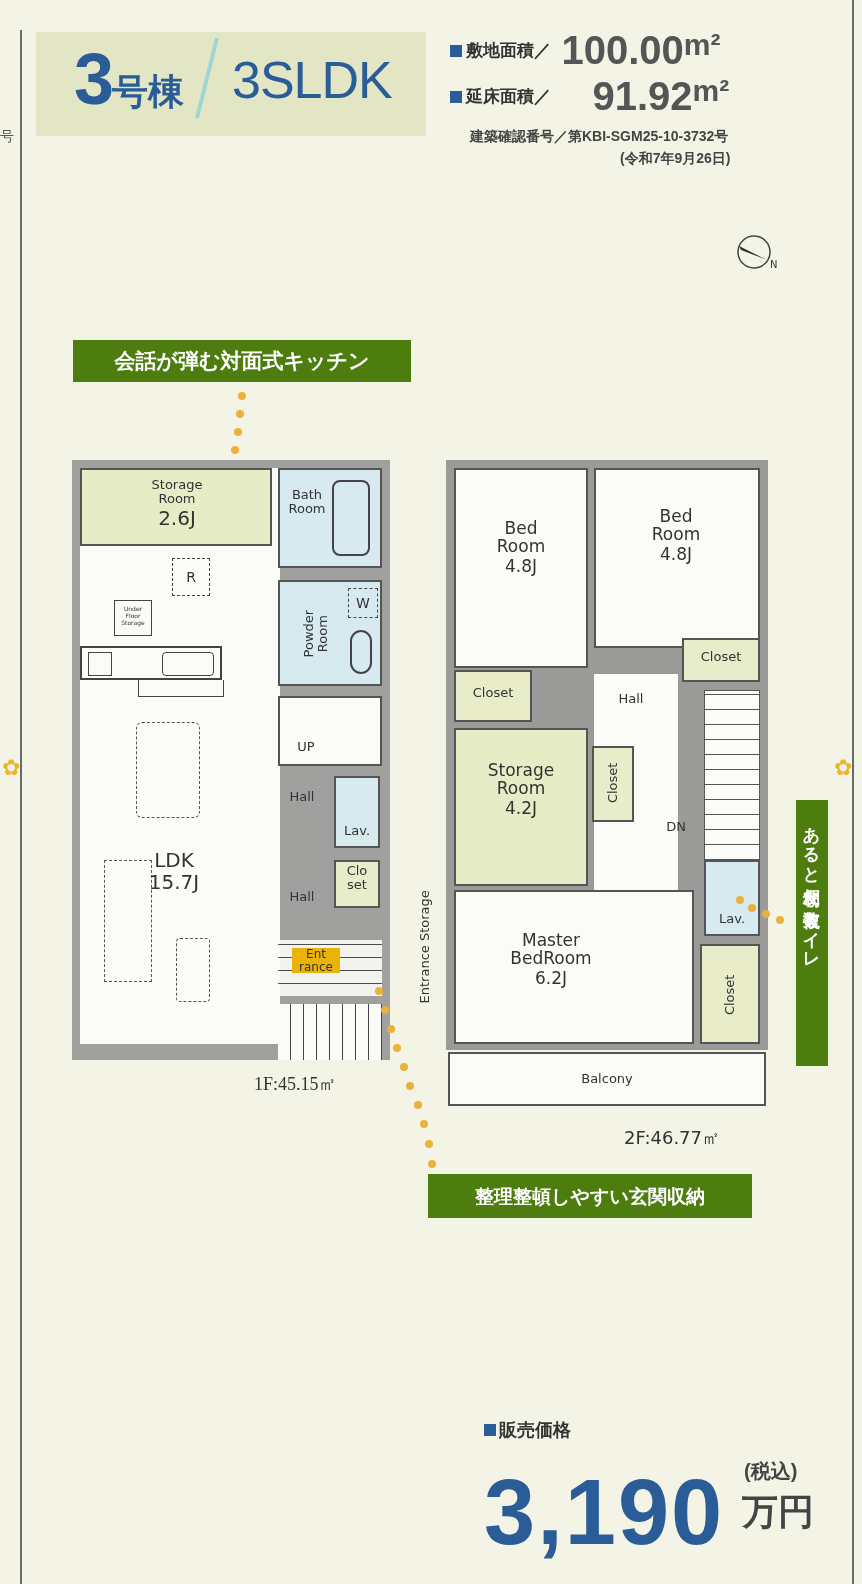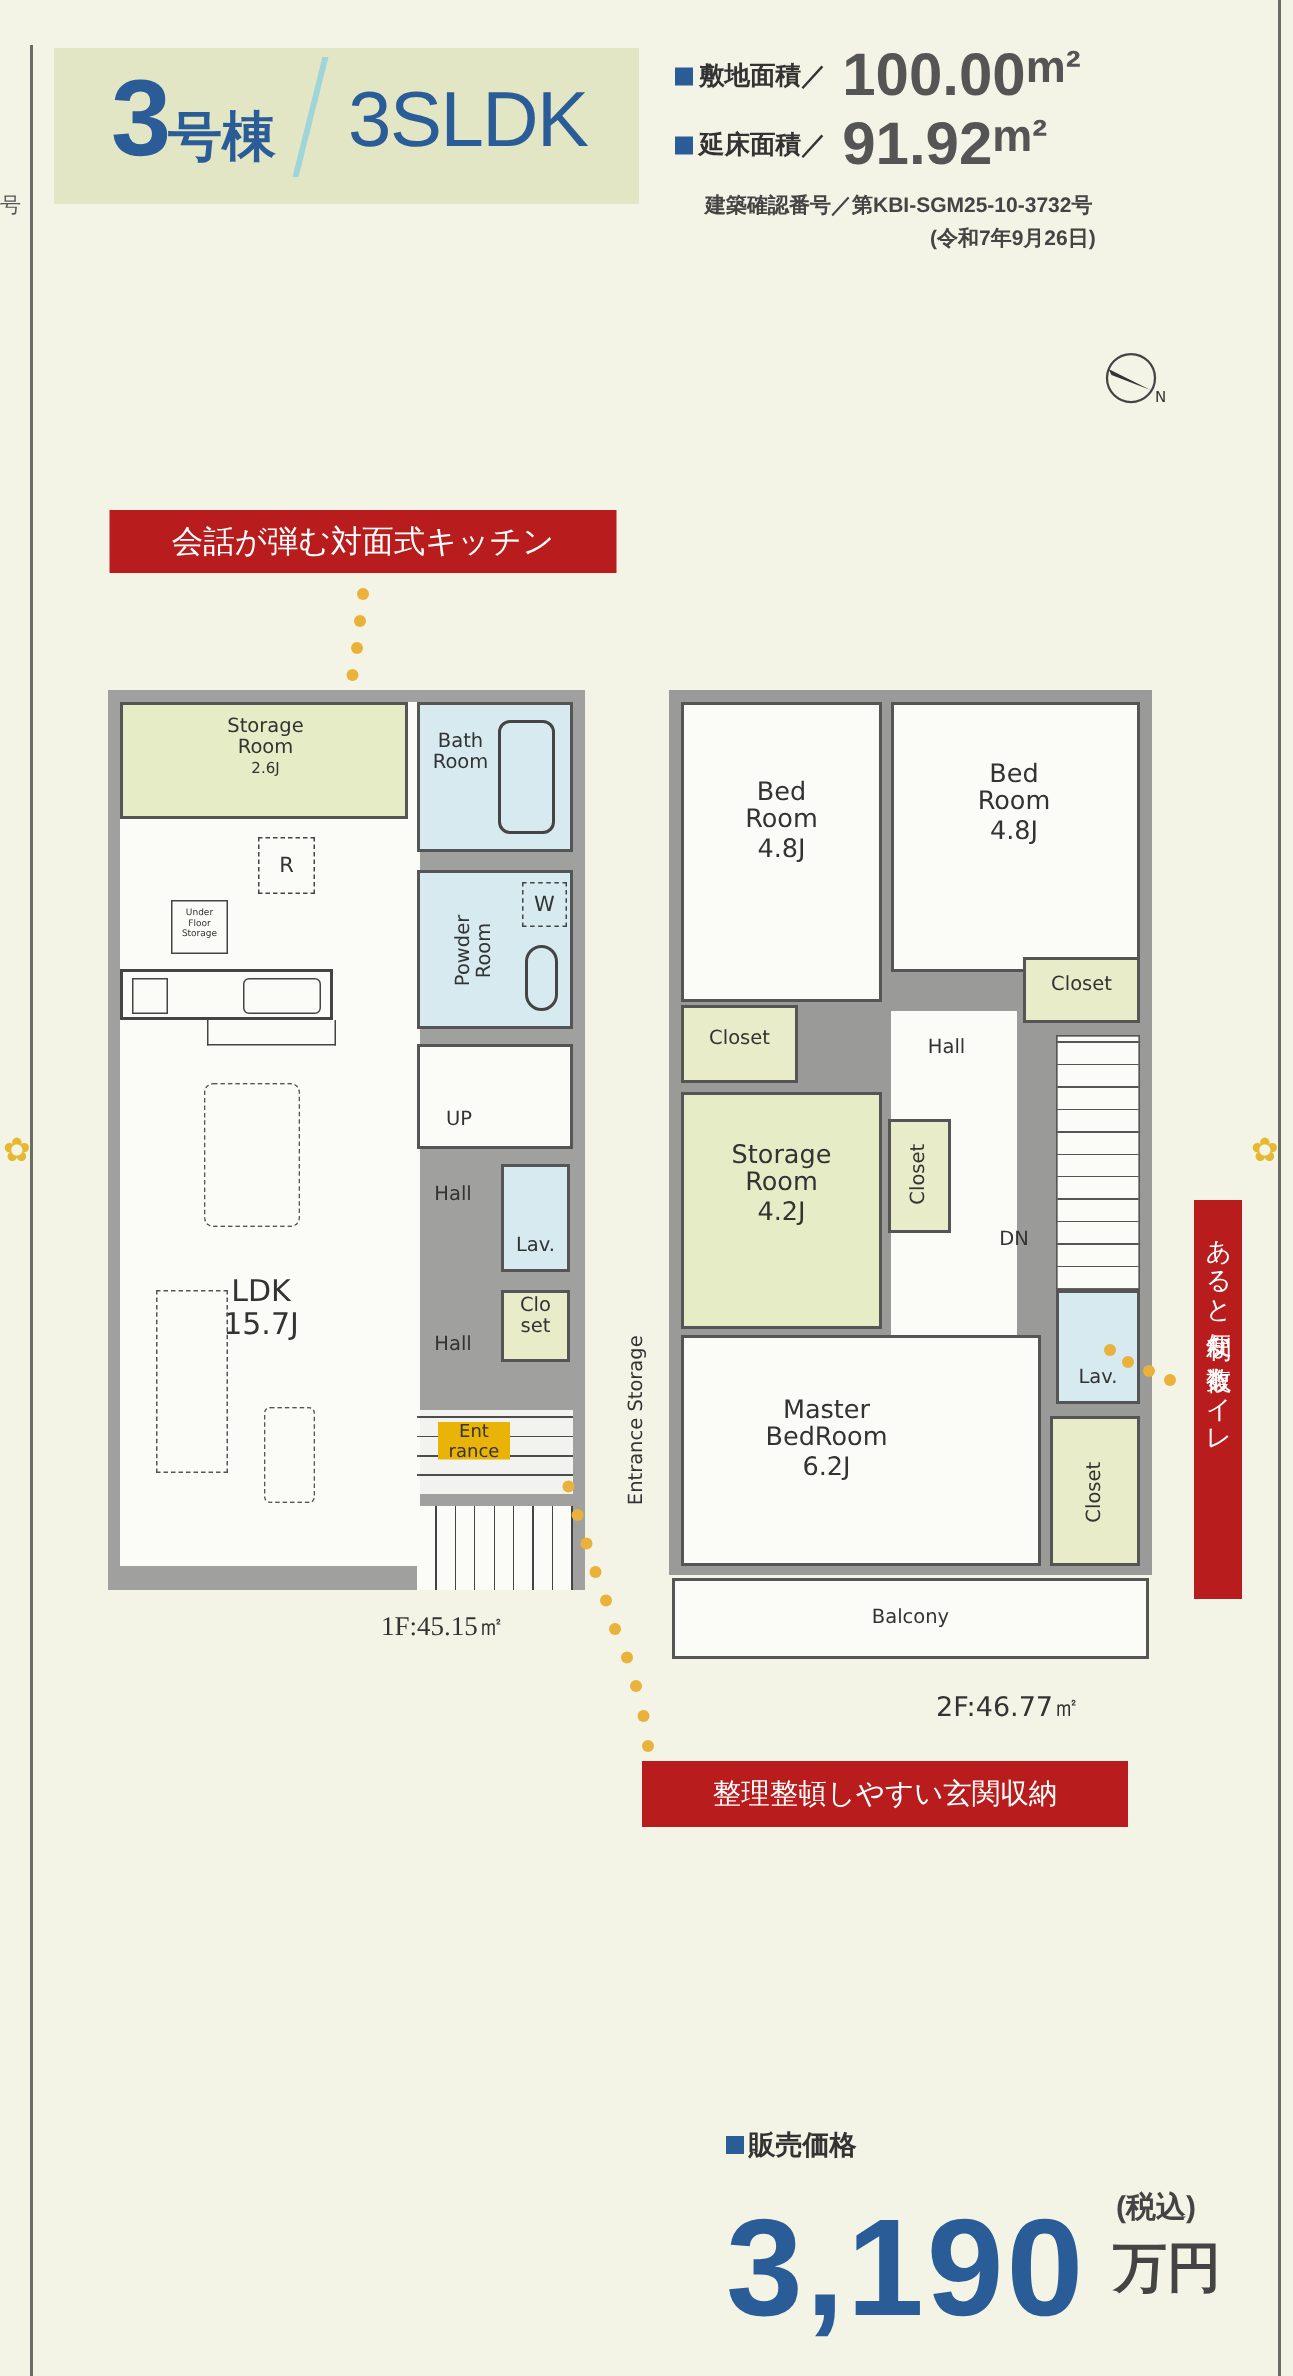--- a/index.html
+++ b/index.html
@@ -11,21 +11,21 @@
   .bldg .num{font-size:72px;font-weight:bold;letter-spacing:-2px;}
   .bldg .suf{font-size:36px;font-weight:bold;}
   .slash{left:205px;top:38px;width:4px;height:80px;background:#9ed6d8;transform:skewX(-14deg);}
   .layout{left:232px;top:50px;font-family:"Liberation Sans",sans-serif;font-size:52px;color:#2a5c98;letter-spacing:-1px;}
   .spec{font-family:"Liberation Sans",sans-serif;color:#333;}
   .spec .sq{display:inline-block;width:12px;height:12px;background:#2a5c98;margin-right:4px;vertical-align:middle;}
   .spec .lbl{font-size:17px;font-weight:bold;vertical-align:middle;}
   .spec .val{font-size:40px;font-weight:bold;color:#555;vertical-align:middle;}
   .spec .unit{font-size:30px;font-weight:bold;color:#555;}
   .cert{font-family:"Liberation Sans",sans-serif;font-size:14px;font-weight:bold;color:#444;}
-  .callout{position:absolute;background:#b91c1c;color:#fff;font-weight:normal;font-family:"DejaVu Sans",sans-serif;}
+  .callout{position:absolute;background:#4d7c0f;color:#fff;font-weight:bold;font-family:"DejaVu Sans",sans-serif;}
   .dot{position:absolute;width:8px;height:8px;border-radius:50%;background:#eab23a;}
   .wall{position:absolute;background:#9a9a98;}
   .room{position:absolute;border:2px solid #555;box-sizing:border-box;}
   .room-lbl{position:absolute;text-align:center;font-family:"DejaVu Sans",sans-serif;color:#333;line-height:1.05;}
   .storage{background:#e6ecc6;}
   .wet{background:#d6eaf0;}
   .closet{background:#e8ecc8;}
   .floor{background:#fbfbf7;}
   .lotus{position:absolute;color:#e5b830;font-size:22px;}
   .price-lbl{font-family:"Liberation Sans",sans-serif;font-size:18px;font-weight:bold;color:#333;}
@@ -49,21 +49,21 @@
 </div>
 <div class="abs slash"></div>
 <div class="abs layout">3SLDK</div>
 
 <div class="abs spec" style="left:450px;top:28px;">
   <span class="sq"></span><span class="lbl">敷地面積／</span>
   <span class="val" style="margin-left:6px;">100.00</span><span class="unit">m²</span>
 </div>
 <div class="abs spec" style="left:450px;top:74px;">
   <span class="sq"></span><span class="lbl">延床面積／</span>
-  <span class="val" style="margin-left:6px;">91.92</span><span class="unit">m²</span>
+  <span class="val" style="margin-left:37px;">91.92</span><span class="unit">m²</span>
 </div>
 <div class="abs cert" style="left:470px;top:128px;">建築確認番号／第KBI-SGM25-10-3732号</div>
 <div class="abs cert" style="left:620px;top:150px;">(令和7年9月26日)</div>
 
 <div class="abs" style="left:734px;top:232px;width:40px;height:40px;">
   <svg width="48" height="46" viewBox="0 0 48 46">
     <circle cx="20" cy="20" r="16" fill="none" stroke="#444" stroke-width="1.5"></circle>
     <polygon points="5,14 33,28 7,18" fill="#333"></polygon>
     <text x="36" y="36" font-size="10" fill="#333" font-family="DejaVu Sans">N</text>
   </svg>
@@ -76,21 +76,21 @@
 <div class="dot" style="left:231px;top:446px;"></div>
 
 <div class="abs" style="left:72px;top:460px;width:318px;height:600px;">
 
   <div class="wall" style="left:0;top:0;width:318px;height:600px;background:#a0a09e;"></div>
   <div class="abs floor" style="left:8px;top:8px;width:200px;height:576px;"></div>
 
   <div class="room storage" style="left:8px;top:8px;width:192px;height:78px;"></div>
   <div class="room-lbl" style="left:60px;top:18px;width:90px;font-size:13px;white-space:pre;">Storage
 Room</div>
-  <div class="room-lbl" style="left:60px;top:48px;width:90px;font-size:10px;">2.6J</div>
+  <div class="room-lbl" style="left:60px;top:48px;width:90px;font-size:20px;">2.6J</div>
 
   <div class="room wet" style="left:206px;top:8px;width:104px;height:100px;"></div>
   <div class="abs" style="left:260px;top:20px;width:38px;height:76px;border:2px solid #444;border-radius:8px;box-sizing:border-box;"></div>
   <div class="room-lbl" style="left:210px;top:28px;width:50px;font-size:13px;white-space:pre;">Bath
 Room</div>
 
   <div class="room wet" style="left:206px;top:120px;width:104px;height:106px;"></div>
   <div class="abs" style="left:276px;top:128px;width:28px;height:28px;border:1px dashed #444;font-size:14px;text-align:center;line-height:28px;">W</div>
   <div class="abs" style="left:278px;top:170px;width:22px;height:44px;border:2px solid #444;border-radius:11px;box-sizing:border-box;"></div>
   <div class="room-lbl" style="left:204px;top:160px;width:80px;font-size:13px;transform:rotate(-90deg);white-space:pre;">Powder

